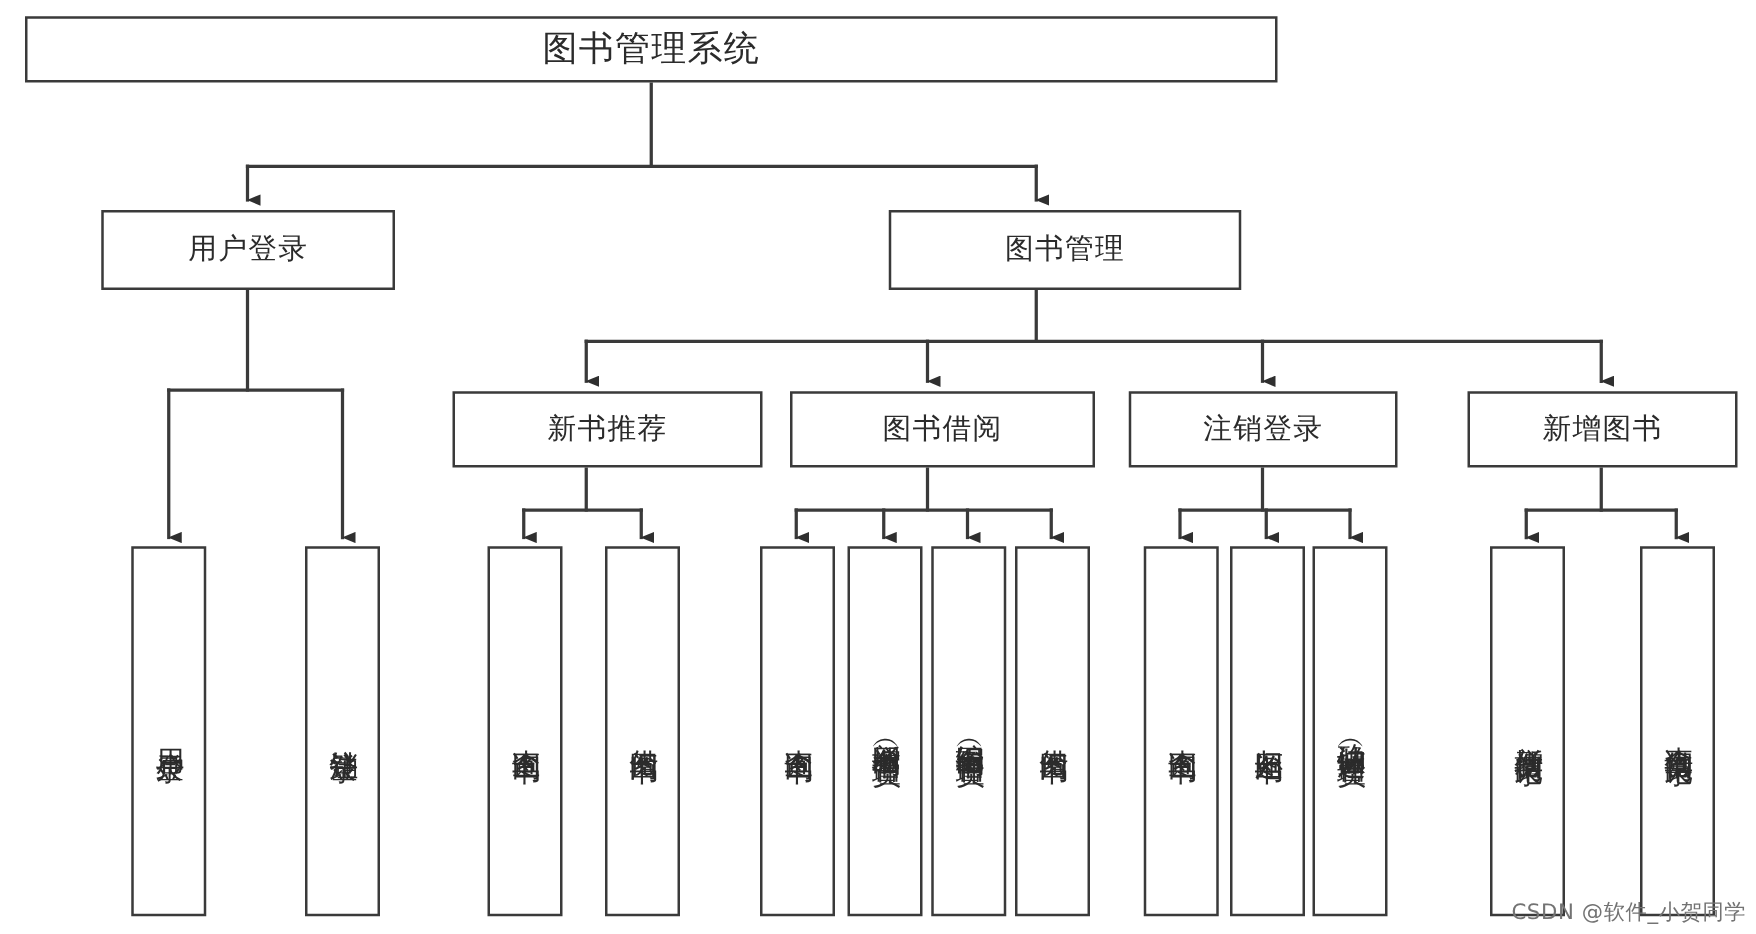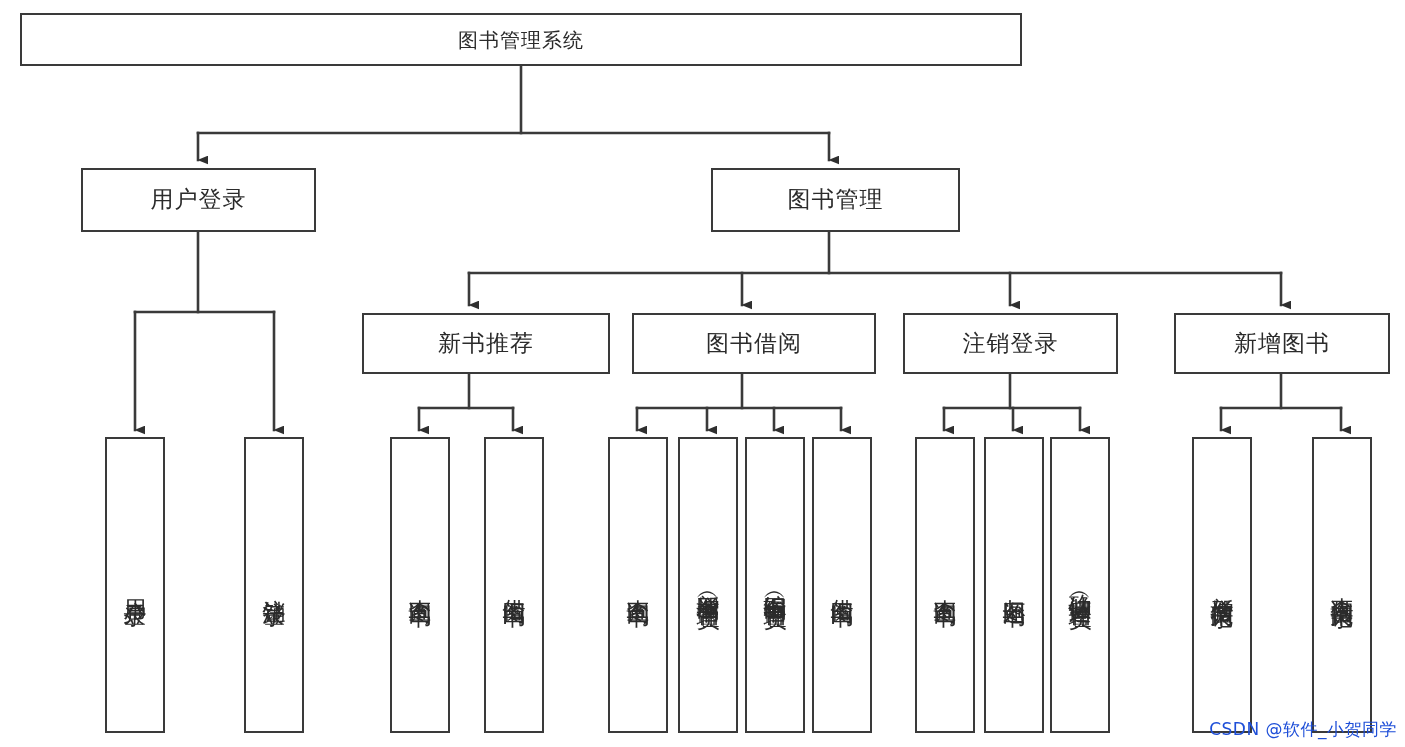--- a/index.html
+++ b/index.html
@@ -35,21 +35,21 @@
     justify-content: center;
     color: #2b2b2b;
     z-index: 2;
   }
   .node.h {
     font-size: 23px;
     letter-spacing: 1px;
     line-height: 1.1;
   }
   .node.root {
-    font-size: 20px;
+    font-size: 28px;
   }
   .node.v {
     writing-mode: vertical-rl;
     text-orientation: upright;
     font-size: 23px;
     line-height: 1.18;
     letter-spacing: 2px;
     align-items: center;
     justify-content: center;
     padding: 4px 0;
@@ -59,21 +59,21 @@
     text-orientation: upright;
     white-space: normal;
     text-align: center;
     max-height: 100%;
   }
   .watermark {
     position: absolute;
     right: 8px;
     bottom: 6px;
     font-size: 17px;
-    color: #1d4ed8;
+    color: #737373;
     letter-spacing: 0.5px;
     z-index: 5;
     white-space: nowrap;
     margin-left: 43px;
   }
 </style>
 </head>
 <body>
 
 <div id="canvas">
@@ -129,21 +129,21 @@
     </g>
   </svg>
 
   <div class="node h root" style="left:20px; top:13px; width:1002px; height:53px;">
     <span>图书管理系统</span>
   </div>
 
   <div class="node h" style="left:81px; top:168px; width:235px; height:64px;">
     <span>用户登录</span>
   </div>
-  <div class="node h" style="left:711px; top:168px; width:249px; height:64px;">
+  <div class="node h" style="left:711px; top:168px; width:282px; height:64px;">
     <span>图书管理</span>
   </div>
 
   <div class="node h" style="left:362px; top:313px; width:248px; height:61px;">
     <span>新书推荐</span>
   </div>
   <div class="node h" style="left:632px; top:313px; width:244px; height:61px;">
     <span>图书借阅</span>
   </div>
   <div class="node h" style="left:903px; top:313px; width:215px; height:61px;">

